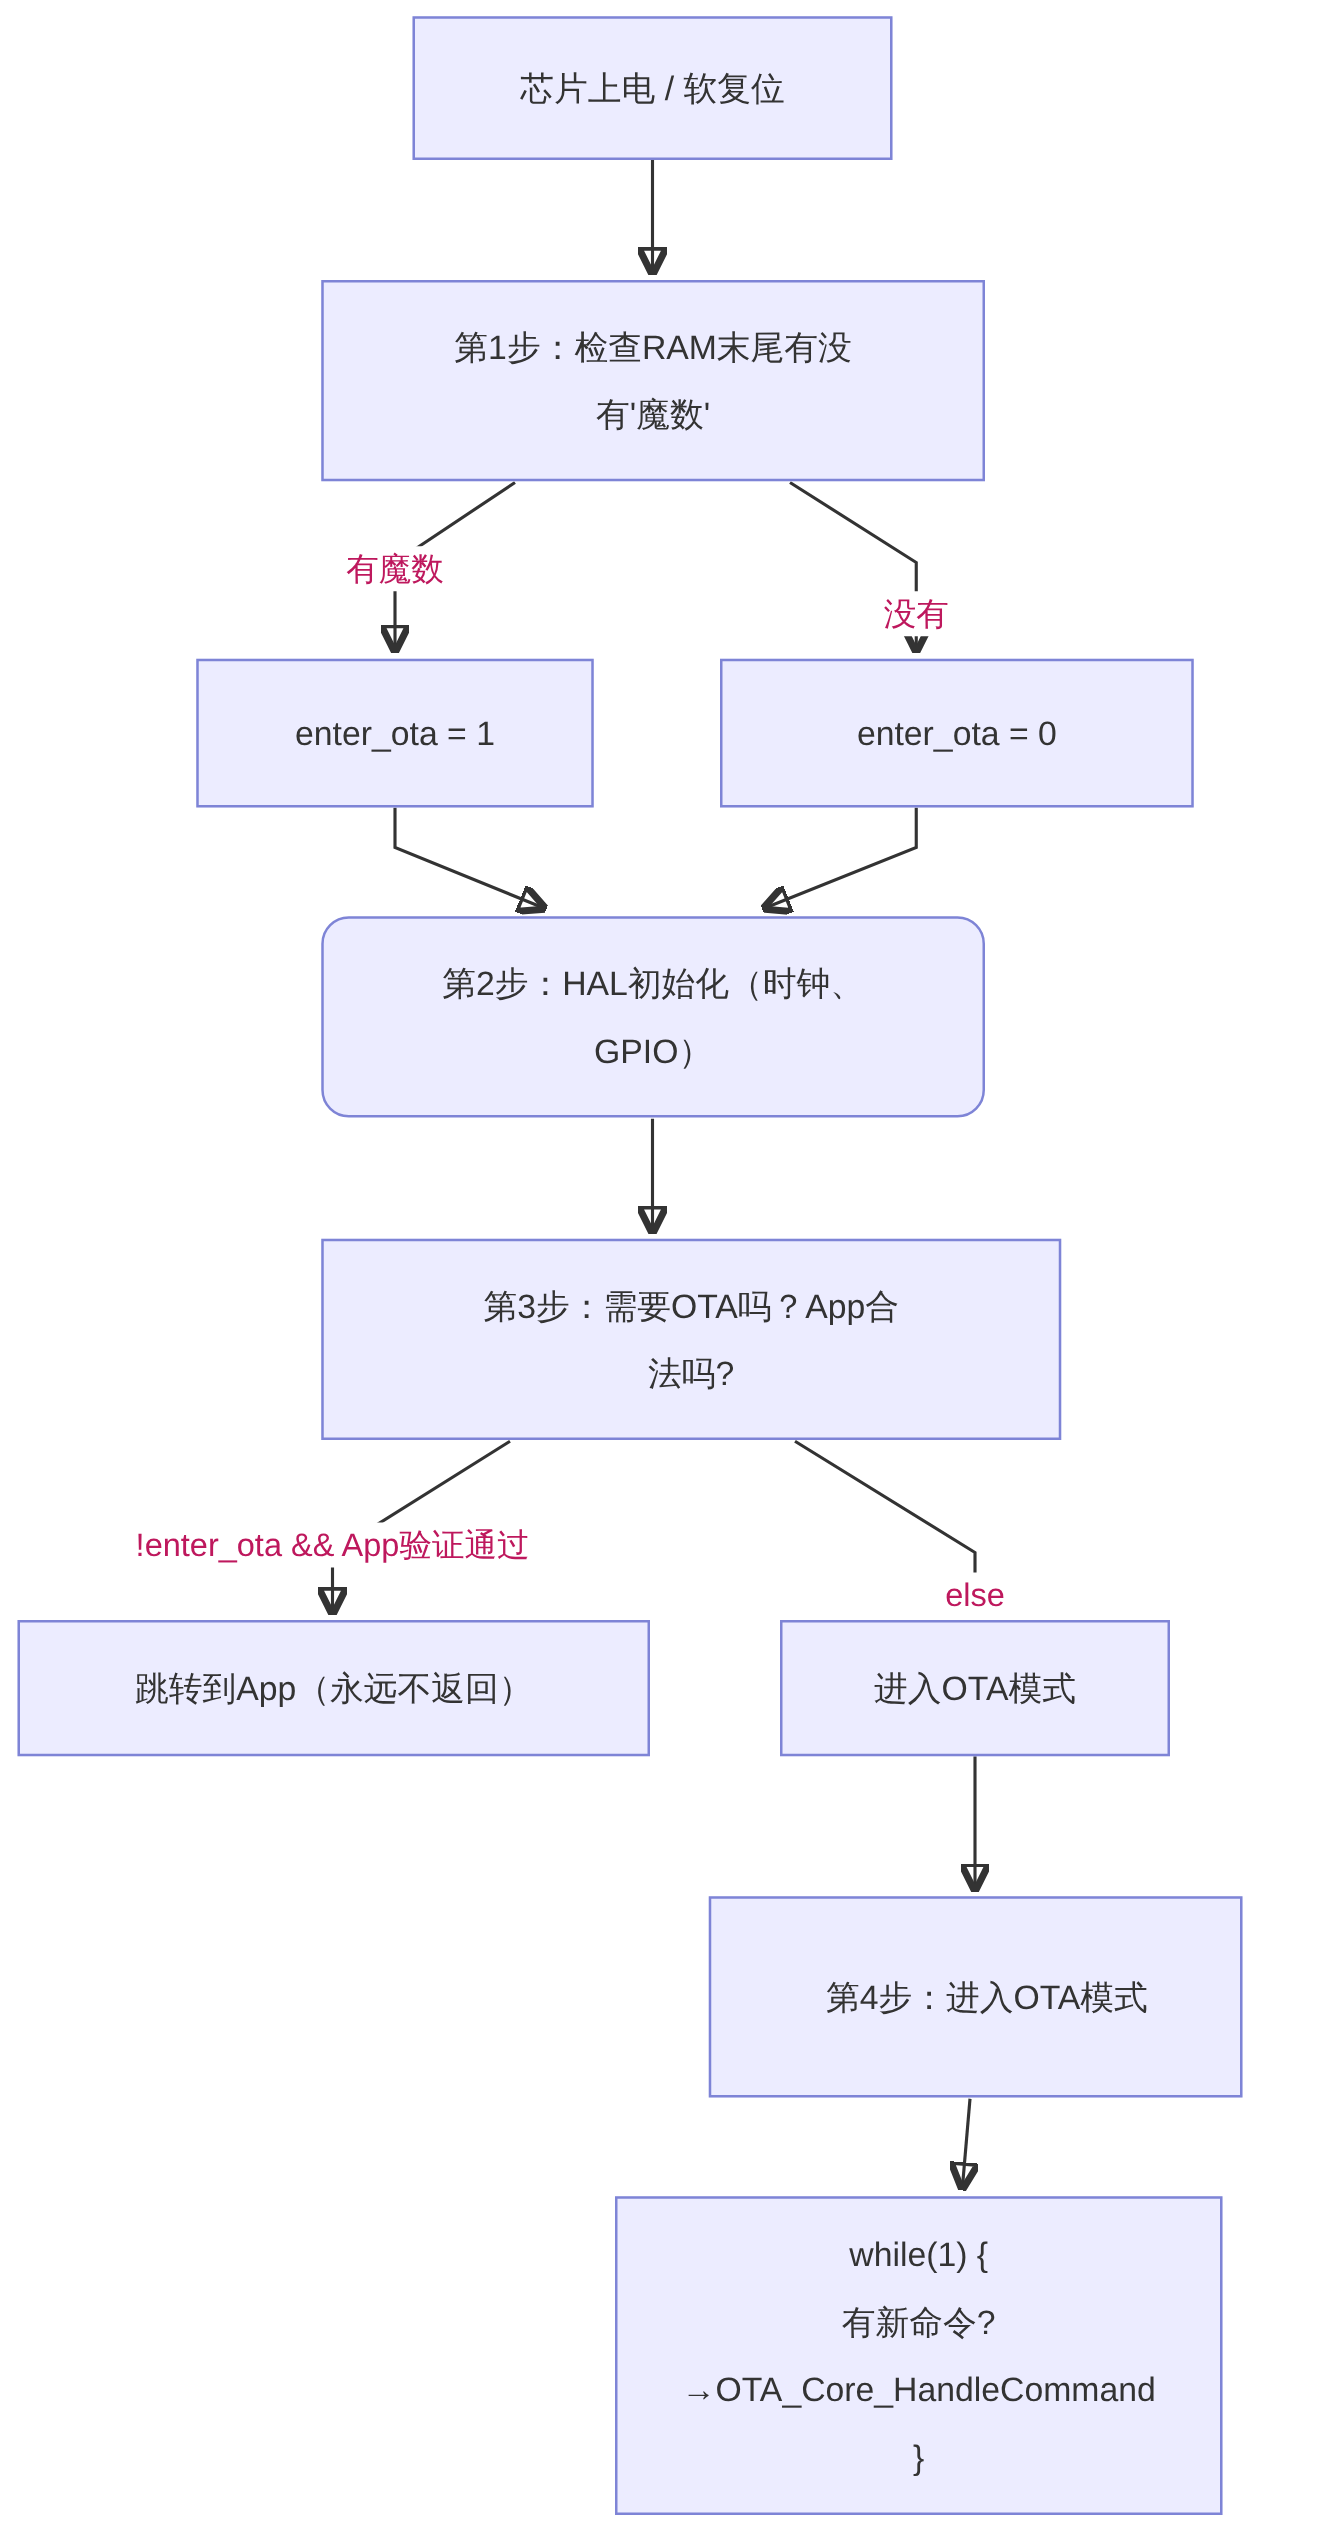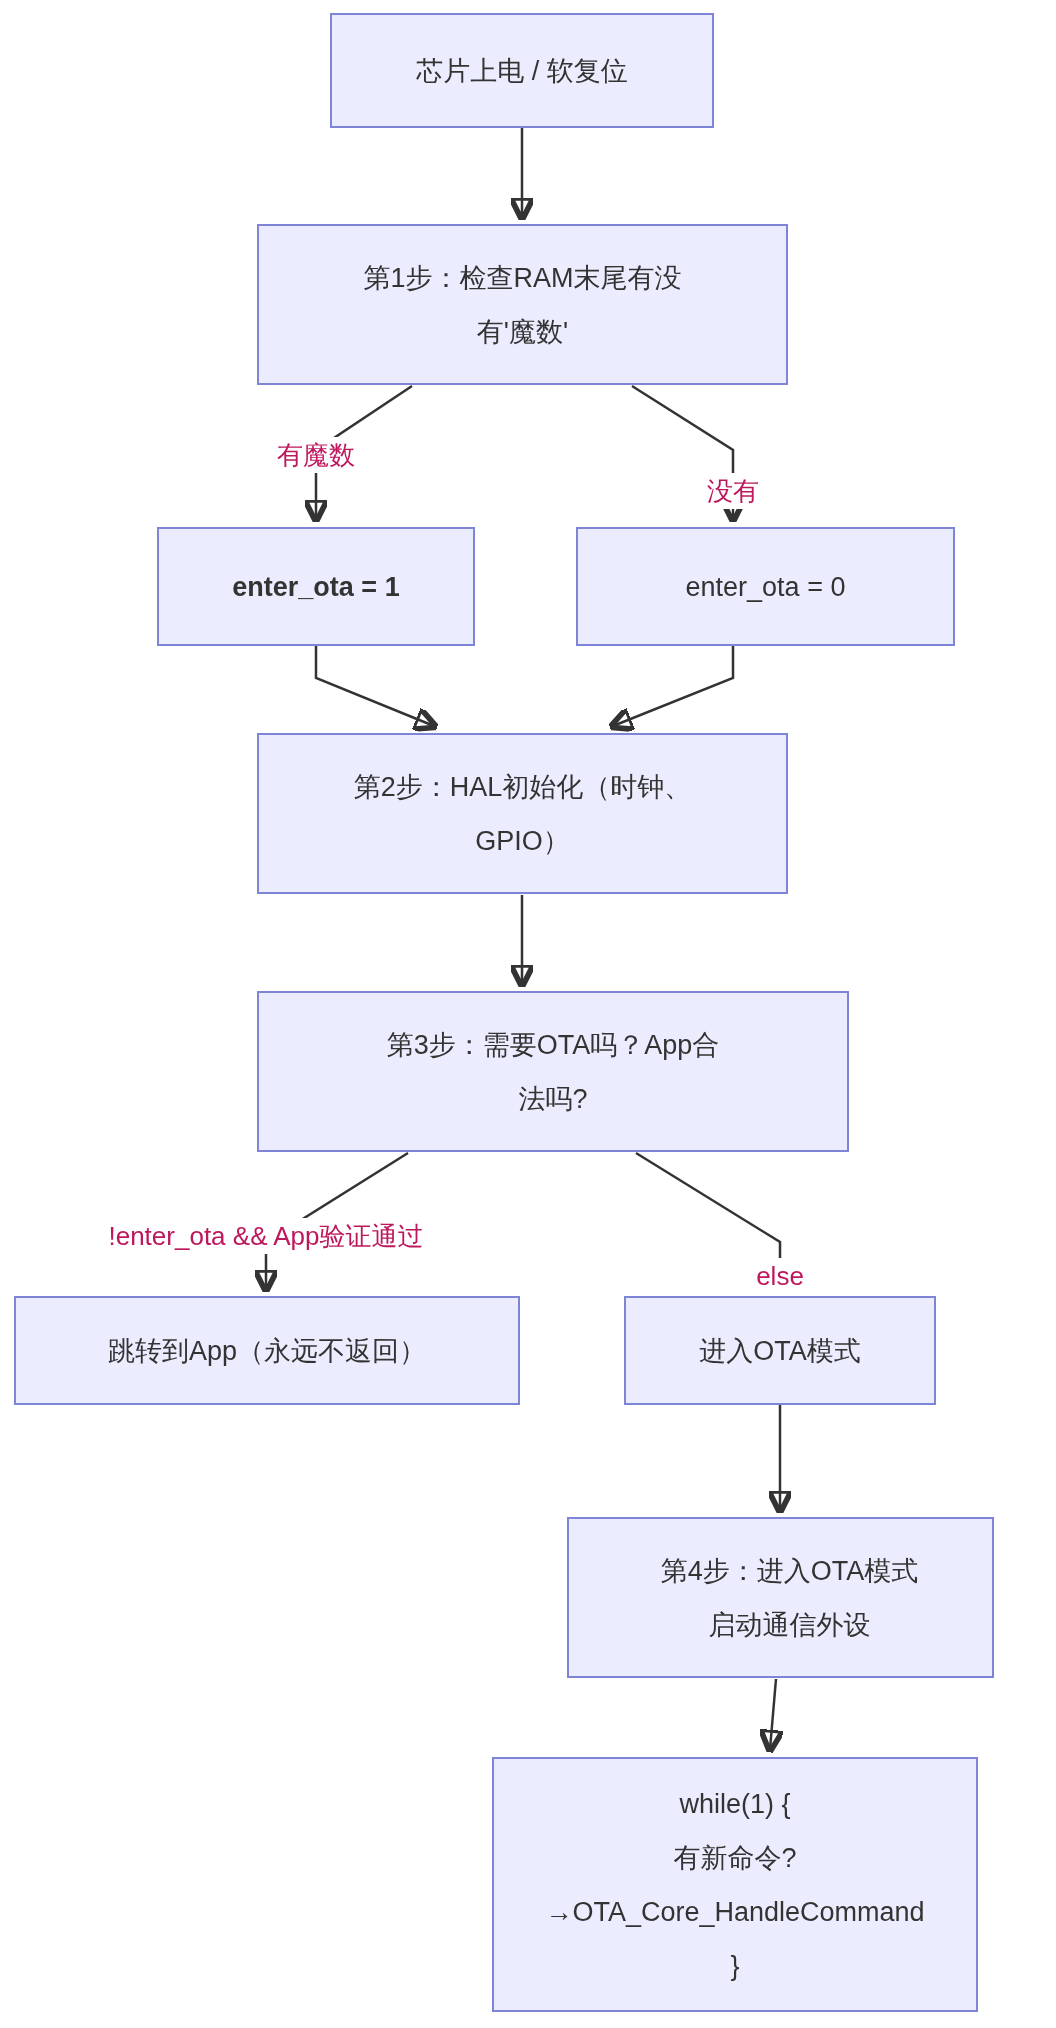--- a/index.html
+++ b/index.html
@@ -64,49 +64,48 @@
 
   <div class="node" style="left:330px;top:13px;width:384px;height:115px;">
     <span>芯片上电 / 软复位</span>
   </div>
 
   <div class="node" style="left:257px;top:224px;width:531px;height:161px;">
     <span>第1步：检查RAM末尾有没</span>
     <span>有'魔数'</span>
   </div>
 
-  <div class="node" style="left:157px;top:527px;width:318px;height:119px;font-weight:bold;">
+  <div class="node" style="left:157px;top:527px;width:318px;height:119px;">
     <span>enter_ota = 1</span>
   </div>
 
   <div class="node" style="left:576px;top:527px;width:379px;height:119px;">
     <span>enter_ota = 0</span>
   </div>
 
-  <div class="node" style="left:257px;top:733px;width:531px;height:161px;">
+  <div class="node" style="left:257px;top:733px;width:531px;height:161px;border-radius:22px;">
     <span>第2步：HAL初始化（时钟、</span>
     <span>GPIO）</span>
   </div>
 
   <div class="node" style="left:257px;top:991px;width:592px;height:161px;">
     <span>第3步：需要OTA吗？App合</span>
     <span>法吗?</span>
   </div>
 
   <div class="node" style="left:14px;top:1296px;width:506px;height:109px;">
     <span>跳转到App（永远不返回）</span>
   </div>
 
   <div class="node" style="left:624px;top:1296px;width:312px;height:109px;">
     <span>进入OTA模式</span>
   </div>
 
   <div class="node" style="left:567px;top:1517px;width:427px;height:161px;padding-left:18px;">
     <span>第4步：进入OTA模式</span>
-    <span>启动通信外设</span>
   </div>
 
   <div class="node" style="left:492px;top:1757px;width:486px;height:255px;">
     <span>while(1) {</span>
     <span>有新命令?</span>
     <span>→OTA_Core_HandleCommand</span>
     <span>}</span>
   </div>
 
   <div class="edge-label" style="left:316px;top:455px;">有魔数</div>

